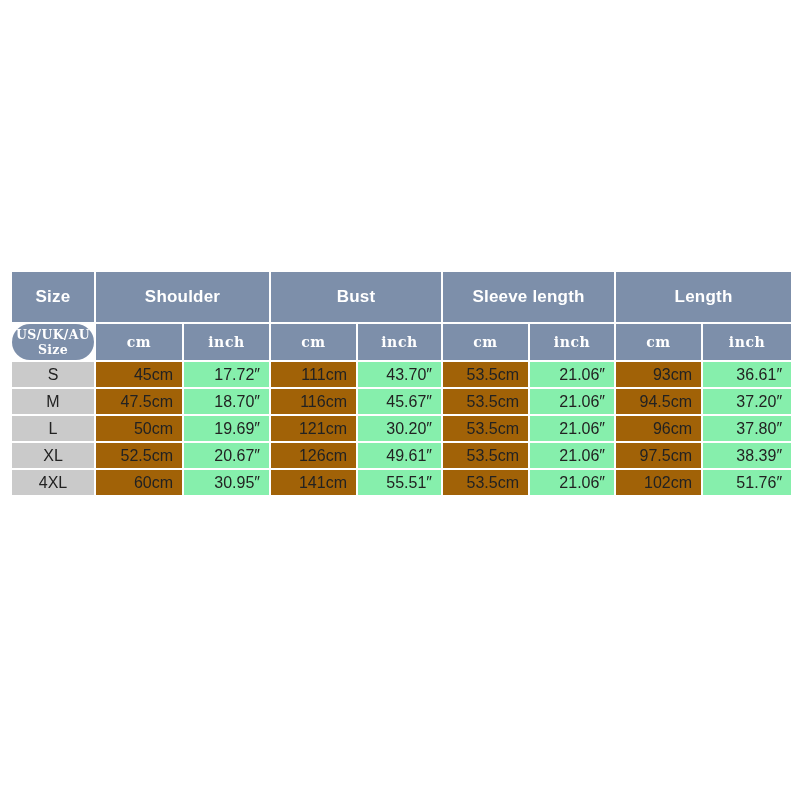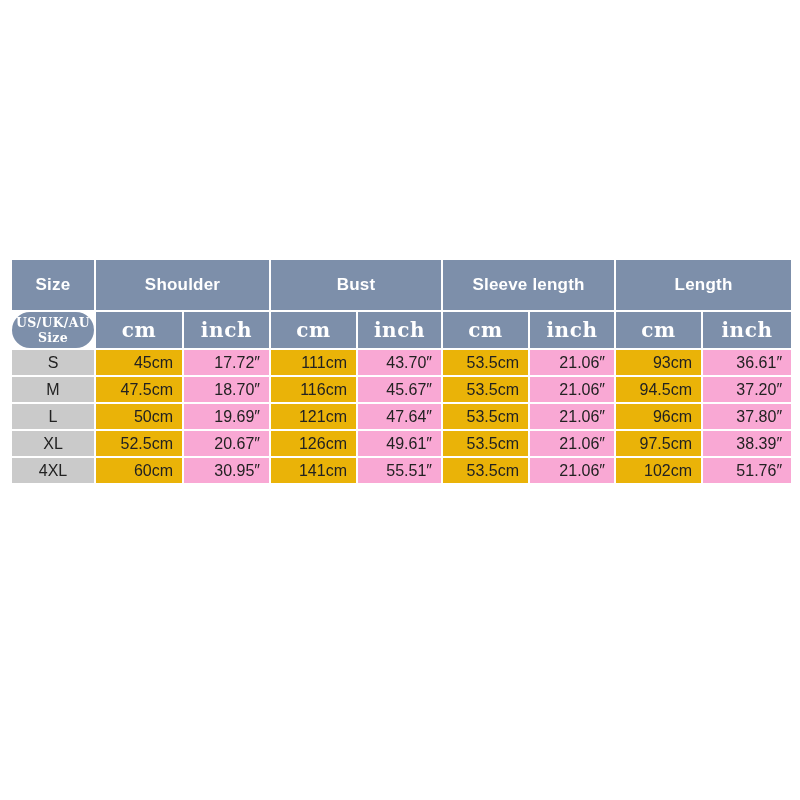--- a/index.html
+++ b/index.html
@@ -11,21 +11,21 @@
     width: 800px;
     height: 800px;
     position: relative;
     font-family: "Liberation Sans", sans-serif;
     overflow: hidden;
   }
 
   #size-chart {
     position: absolute;
     left: 10px;
-    top: 258px;
+    top: 270px;
     width: 780px;
   }
 
   table.chart {
     border-collapse: separate;
     border-spacing: 2px 2px;
     table-layout: fixed;
     width: 780px;
   }
 
@@ -54,21 +54,21 @@
     padding: 0;
     border: 0;
   }
 
   
   th.unit {
     background: #7d8faa;
     color: #ffffff;
     font-family: "DejaVu Serif", serif;
     font-weight: bold;
-    font-size: 20px;
+    font-size: 14px;
     letter-spacing: 0.6px;
     height: 36px;
     text-align: center;
     vertical-align: middle;
     padding: 0;
     border: 0;
   }
   th.unit.sizesub {
     font-size: 12.5px;
     line-height: 15px;
@@ -82,22 +82,22 @@
     padding: 0 9px 0 4px;
     border: 0;
     font-family: "Liberation Sans", sans-serif;
     font-size: 16px;
     color: #222222;
     text-align: right;
     vertical-align: middle;
     white-space: nowrap;
   }
   td.size  { background: #cacaca; text-align: center; padding-right: 4px; }
-  td.cm    { background: #eab308; }
-  td.inch  { background: #f9a8d4; }
+  td.cm    { background: #a16207; }
+  td.inch  { background: #86efac; }
 </style>
 </head>
 <body>
 
 <div id="size-chart">
   <table class="chart">
     <colgroup>
       <col class="c-size">
       <col class="c-cm">
         <col class="c-inch">
@@ -152,21 +152,21 @@
         <td class="cm">53.5cm</td>
         <td class="inch">21.06″</td>
         <td class="cm">94.5cm</td>
         <td class="inch">37.20″</td>
       </tr>
       <tr>
         <td class="size">L</td>
         <td class="cm">50cm</td>
         <td class="inch">19.69″</td>
         <td class="cm">121cm</td>
-        <td class="inch">47.64″</td>
+        <td class="inch">30.20″</td>
         <td class="cm">53.5cm</td>
         <td class="inch">21.06″</td>
         <td class="cm">96cm</td>
         <td class="inch">37.80″</td>
       </tr>
       <tr>
         <td class="size">XL</td>
         <td class="cm">52.5cm</td>
         <td class="inch">20.67″</td>
         <td class="cm">126cm</td>

